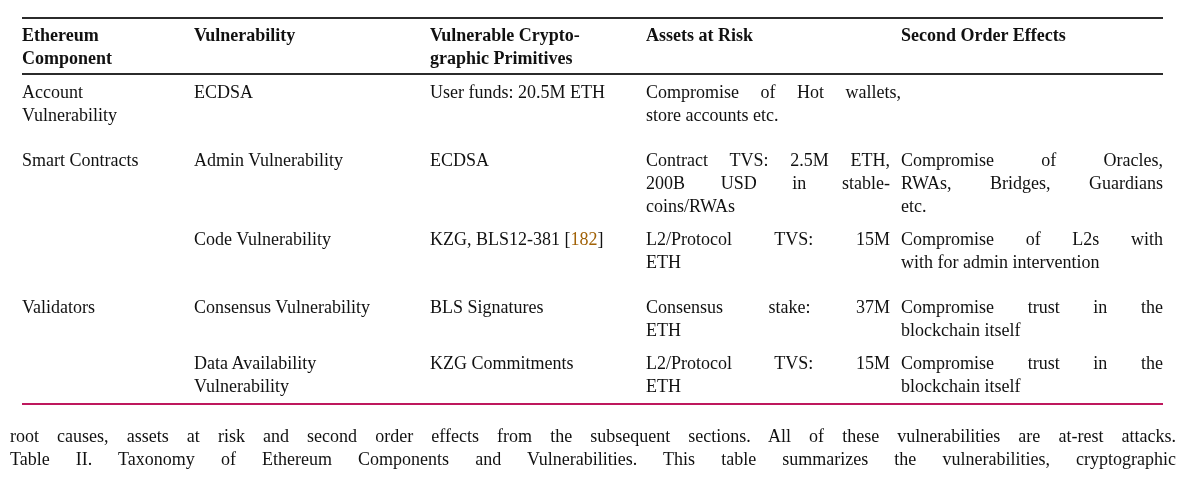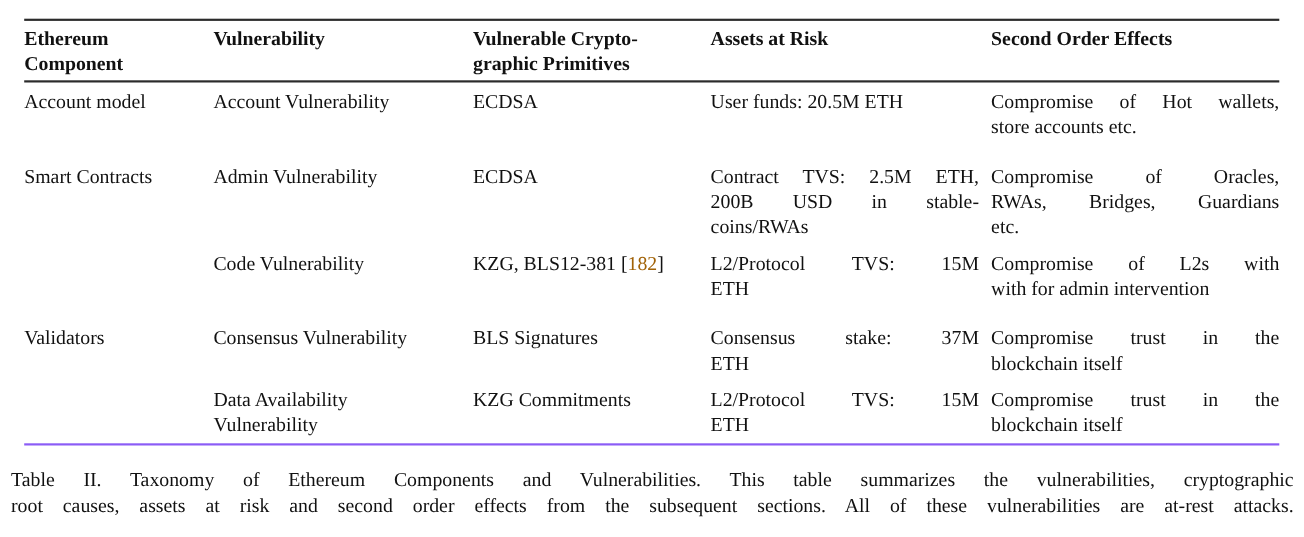--- a/index.html
+++ b/index.html
@@ -12,21 +12,21 @@
     height: 488px;
     font-family: "Liberation Serif", "DejaVu Serif", serif;
     font-size: 18px;
     color: #111111;
     overflow: hidden;
   }
   .table-wrap {
     width: 1141px;
     margin: 17px 22px 0 22px;
     border-top: 2px solid #2b2b2b;
-    border-bottom: 2px solid #8b5cf6;
+    border-bottom: 2px solid #be185d;
     padding-bottom: 5px;
   }
   .thead {
     border-bottom: 2px solid #2b2b2b;
     padding: 5px 0 3px 0;
     font-weight: bold;
   }
   .row {
     display: grid;
     grid-template-columns: 172px 236px 216px 255px 262px;
@@ -83,23 +83,20 @@
         </div>
       <div class="cell c5">
           <div class="line">Second Order Effects</div>
         </div>
     </div>
   </div>
 
   <div class="tbody">
 
     <div class="row first group-start">
-      <div class="cell c1">
-          <div class="line">Account model</div>
-        </div>
       <div class="cell c2">
           <div class="line">Account Vulnerability</div>
         </div>
       <div class="cell c3 just">
           <div class="line">ECDSA</div>
         </div>
       <div class="cell c4 just">
           <div class="line">User funds: 20.5M ETH</div>
         </div>
       <div class="cell c5 just">
@@ -184,15 +181,15 @@
       <div class="cell c5 just">
           <div class="line">Compromise trust in the</div>
           <div class="line">blockchain itself</div>
         </div>
     </div>
 
   </div>
 </div>
 
 <div class="caption">
+    <div class="line">root causes, assets at risk and second order effects from the subsequent sections. All of these vulnerabilities are at-rest attacks.</div>
     <div class="line">Table II. Taxonomy of Ethereum Components and Vulnerabilities. This table summarizes the vulnerabilities, cryptographic</div>
-    <div class="line">root causes, assets at risk and second order effects from the subsequent sections. All of these vulnerabilities are at-rest attacks.</div>
   </div>
 
 </body></html>

